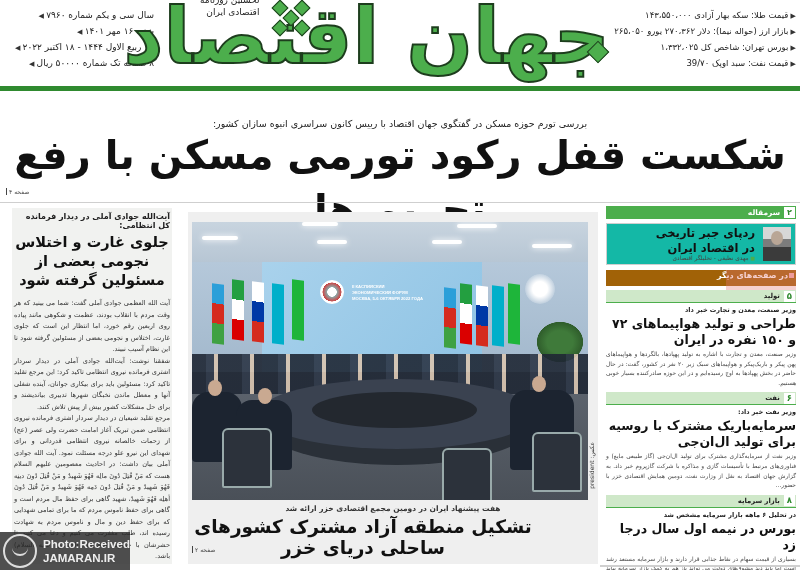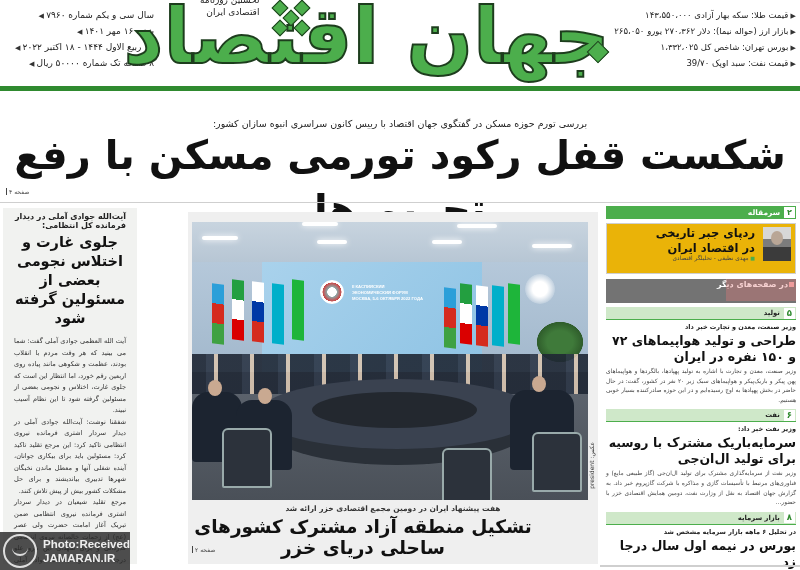--- a/index.html
+++ b/index.html
@@ -29,21 +29,21 @@
 
   .mast-rule { position: absolute; left: 0; top: 86px; width: 800px; height: 5px; background: #2f8a2f; }
 
   
   .kicker { position: absolute; left: 0; top: 118px; width: 800px; text-align: center; direction: rtl; font-size: 9.5px; font-weight: normal; color: #222; }
   .main-headline { position: absolute; left: 0; top: 128px; width: 800px; text-align: center; direction: rtl; font-size: 40px; font-weight: bold; color: #111; letter-spacing: -1px; line-height: 54px; }
   .page-ref { position: absolute; font-size: 6px; color: #444; direction: rtl; border-left: 1px solid #444; padding-left: 2px; }
   .hr-light { position: absolute; height: 1px; background: #cfcfcf; }
 
   
-  .left-col { position: absolute; left: 3px; top: 208px; width: 134px; height: 356px; background: #f1f2f0; direction: rtl; text-align: justify; padding: 4px 11px; overflow: hidden; }
+  .left-col { position: absolute; left: 12px; top: 208px; width: 160px; height: 356px; background: #f1f2f0; direction: rtl; text-align: justify; padding: 4px 2px; overflow: hidden; }
   .left-kicker { font-size: 8px; font-weight: bold; color: #222; text-align: right; margin-bottom: 3px; }
   .left-headline { font-size: 14.5px; font-weight: bold; text-align: center; color: #111; line-height: 19px; margin-bottom: 8px; }
   .left-body { font-size: 6.6px; line-height: 11.5px; color: #333; }
   .left-body p { margin-bottom: 0; }
 
   .watermark { position: absolute; left: 0; top: 532px; width: 130px; height: 38px; background: rgba(40,40,40,0.82); display: flex; align-items: center; }
   .wm-logo { width: 34px; height: 34px; border-radius: 50%; border: 2px solid #ddd; margin-left: 3px; position: relative; }
   .wm-logo::after { content: ""; position: absolute; left: 7px; top: 12px; width: 16px; height: 6px; border-bottom: 2px solid #ddd; border-radius: 0 0 8px 8px; }
   .wm-text { margin-left: 6px; color: #eee; font-family: "Liberation Sans", sans-serif; font-weight: bold; }
   .wm-text .l1 { font-size: 11.5px; line-height: 14px; }
@@ -77,28 +77,28 @@
 
   
   .right-col { position: absolute; left: 606px; top: 206px; width: 190px; height: 358px; direction: rtl; }
   .sec-bar { position: relative; height: 13px; background: #4cae4c; display: flex; align-items: center; }
   .sec-bar .num { background: #fff; color: #2f8a2f; font-size: 8px; font-weight: bold; padding: 0 3px; height: 11px; line-height: 11px; margin-right: 1px; }
   .sec-bar .lbl { color: #fff; font-size: 7.5px; font-weight: bold; padding-right: 4px; }
   .sec-bar-light { position: relative; height: 13px; background: #cfe8c9; border-bottom: 1px solid #4cae4c; display: flex; align-items: center; margin-top: 4px; }
   .sec-bar-light .num { background: #fff; color: #2f8a2f; font-size: 8.5px; font-weight: bold; padding: 0 3px; height: 11px; line-height: 11px; margin-right: 1px; }
   .sec-bar-light .lbl { color: #222; font-size: 6.8px; font-weight: bold; padding-right: 4px; }
 
-  .editorial-box { margin-top: 4px; border: 1px solid #cfcfcf; height: 51px; position: relative; background: #eab308; }
+  .editorial-box { margin-top: 4px; border: 1px solid #cfcfcf; height: 42px; position: relative; background: #14b8a6; }
   .editorial-photo { position: absolute; right: 4px; top: 3px; width: 28px; height: 34px; background: linear-gradient(#d7d7d7 0 35%, #7c7c7c 35% 60%, #3b3b3b 60%); }
   .editorial-photo::after { content: ""; position: absolute; left: 8px; top: 4px; width: 12px; height: 14px; border-radius: 50%; background: #b9a696; }
   .editorial-title { position: absolute; right: 40px; top: 2px; font-size: 11.5px; font-weight: bold; line-height: 15px; color: #111; text-align: right; }
   .editorial-author { position: absolute; right: 40px; top: 31px; font-size: 5.8px; color: #444; }
   .editorial-author::before { content: "■ "; color: #4cae4c; font-size: 5px; }
 
-  .other-pages { margin-top: 5px; position: relative; height: 24px; background: #737373; }
+  .other-pages { margin-top: 5px; position: relative; height: 16px; background: #a16207; }
   .other-pages .lbl { position: absolute; right: 8px; top: 0; font-size: 8px; color: #fff; font-weight: bold; line-height: 12px; }
   .other-pages .tick { position: absolute; right: 2px; top: 3px; width: 5px; height: 5px; background: #f3b0b0; }
   .other-pages-overlay { position: absolute; right: 0; top: 0; width: 70px; height: 22px; background: rgba(230,120,120,0.35); }
 
   .art-kicker { font-size: 6.5px; font-weight: bold; color: #222; text-align: right; margin-top: 3px; }
   .art-headline { font-size: 12.5px; font-weight: bold; color: #111; text-align: right; line-height: 16px; margin-top: 2px; }
   .art-body { font-size: 5.9px; line-height: 9.6px; color: #444; text-align: justify; margin-top: 2px; }
 
   .right-bottom-rule { position: absolute; left: 600px; top: 565px; width: 200px; height: 2px; background: #cfcfcf; }
 </style>

